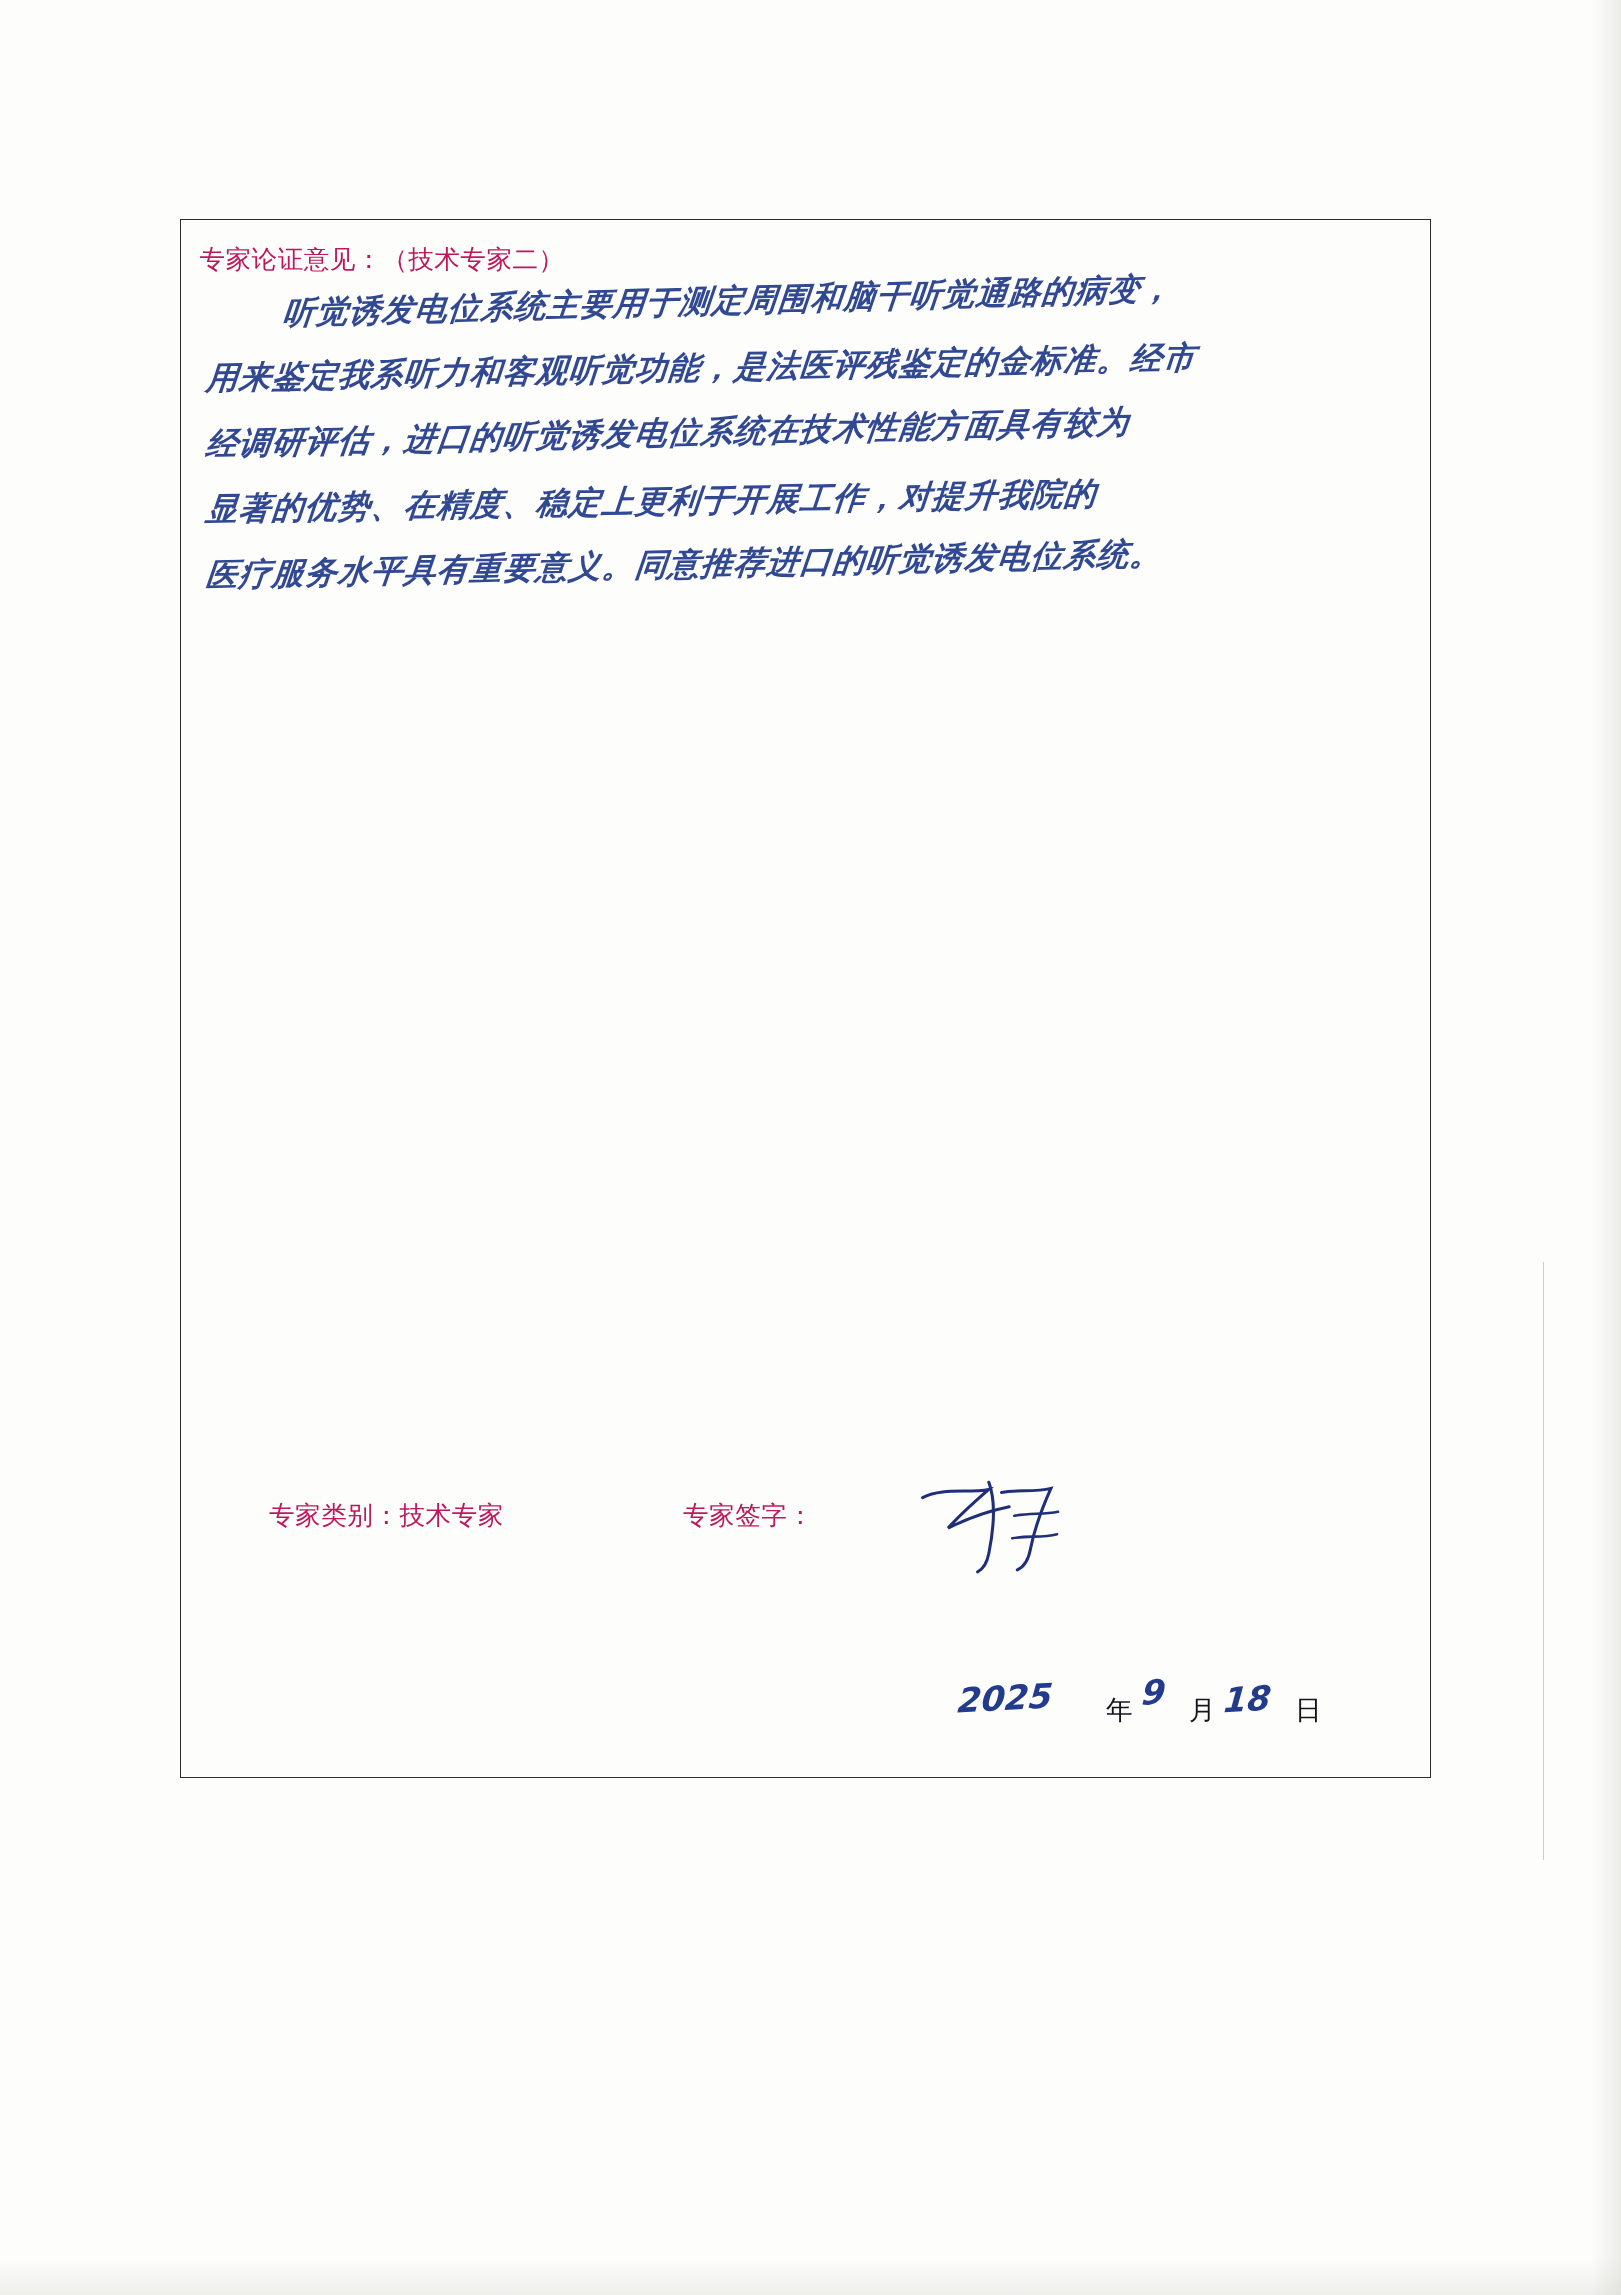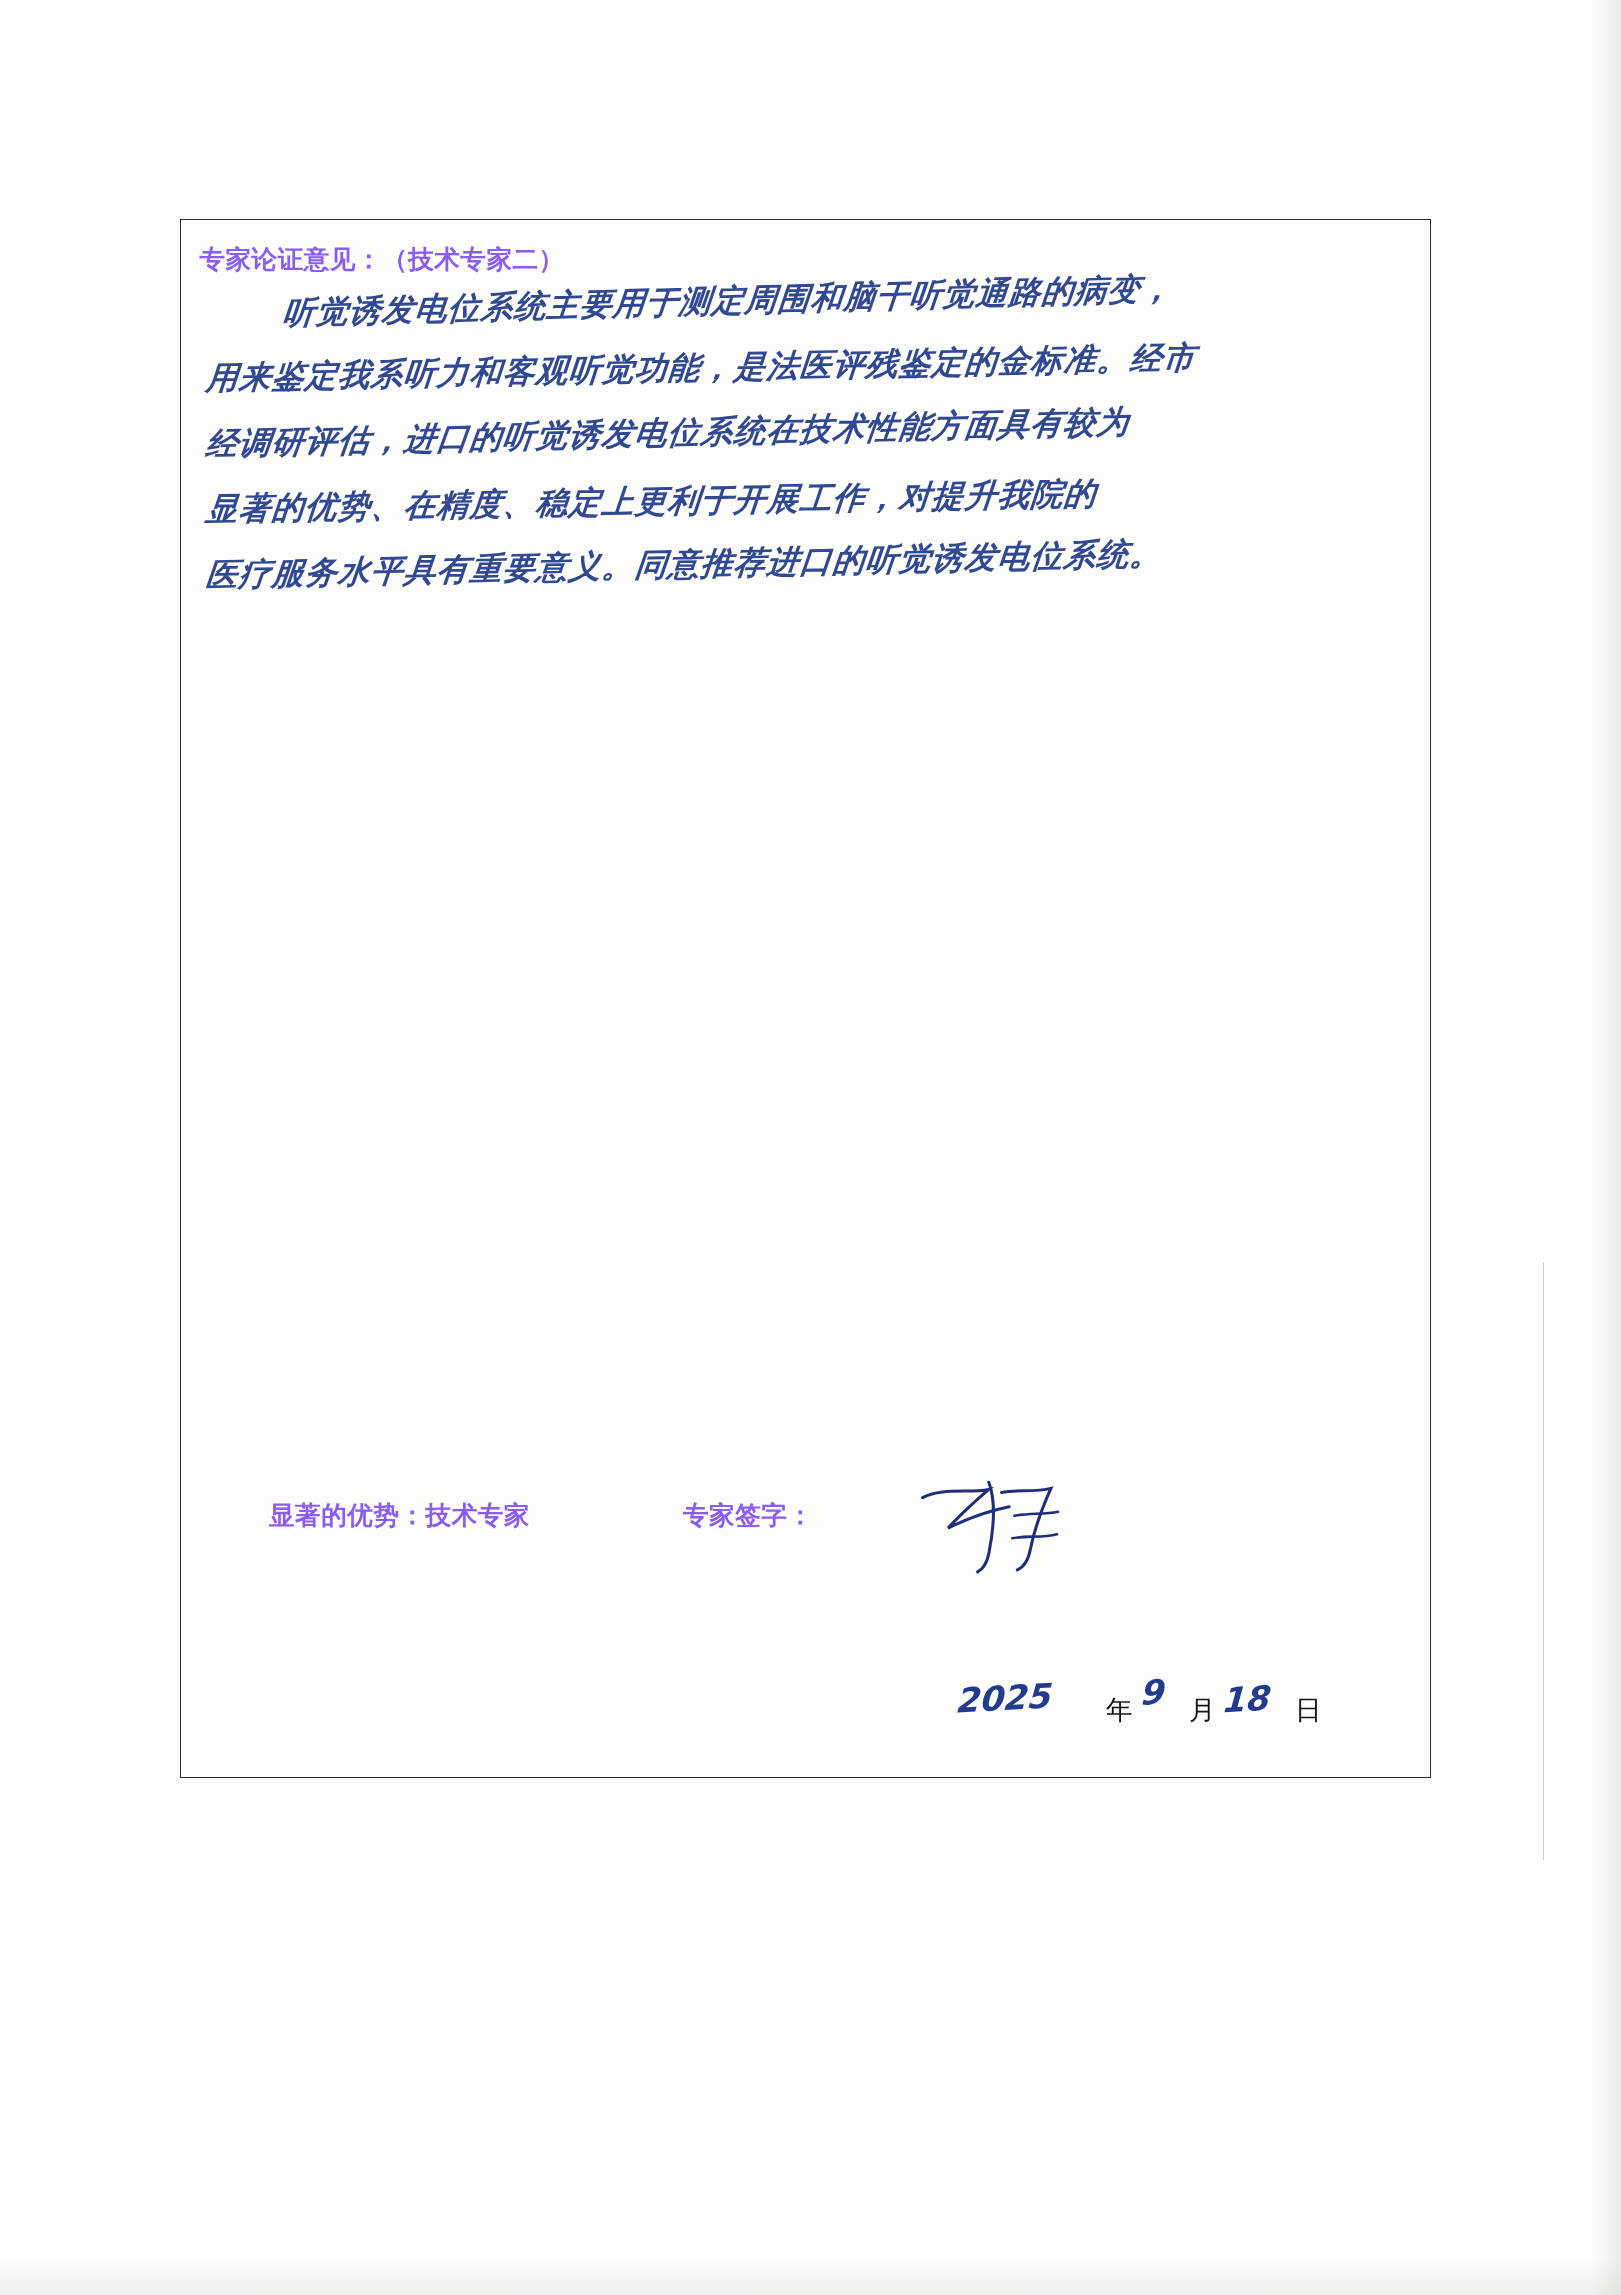--- a/index.html
+++ b/index.html
@@ -59,24 +59,23 @@
     height: 1559px;
     border: 1.5px solid #2b2b2b;
     box-sizing: border-box;
     background: transparent;
   }
 
   .field-label {
     position: absolute;
     font-family: "Liberation Serif", serif;
     font-size: 25.6px;
-    color: #8b5cf6;
+    color: #be185d;
     letter-spacing: 0.5px;
     white-space: nowrap;
-    font-weight: bold;
   }
 
   .label-opinion-title {
     left: 18.4px;
     top: 21.5px;
   }
 
   .label-expert-type {
     left: 88px;
     top: 1278px;
@@ -172,21 +171,21 @@
     <div class="field-label label-opinion-title">专家论证意见：（技术专家二）</div>
 
     <div class="handwriting-block">
       <div class="hw-line hw-l1">听觉诱发电位系统主要用于测定周围和脑干听觉通路的病变，</div>
       <div class="hw-line hw-l2">用来鉴定我系听力和客观听觉功能，是法医评残鉴定的金标准。经市</div>
       <div class="hw-line hw-l3">经调研评估，进口的听觉诱发电位系统在技术性能方面具有较为</div>
       <div class="hw-line hw-l4">显著的优势、在精度、稳定上更利于开展工作，对提升我院的</div>
       <div class="hw-line hw-l5">医疗服务水平具有重要意义。同意推荐进口的听觉诱发电位系统。</div>
     </div>
 
-    <div class="field-label label-expert-type">显著的优势：技术专家</div>
+    <div class="field-label label-expert-type">专家类别：技术专家</div>
 
     <div class="field-label label-signature">专家签字：</div>
 
     <div class="signature">
       <svg width="174" height="112" viewBox="0 0 340 220" fill="none">
         <path d="M20 60 C60 40, 110 52, 150 44 C120 70, 95 92, 70 120 C110 100, 150 86, 190 78" stroke="#1f2f7a" stroke-width="6" stroke-linecap="round" fill="none"></path>
         <path d="M150 30 C165 70, 160 120, 150 170 C146 190, 140 200, 128 206" stroke="#1f2f7a" stroke-width="6" stroke-linecap="round" fill="none"></path>
         <path d="M175 50 C205 44, 240 50, 272 42 C255 80, 240 120, 232 160 C228 182, 220 196, 206 202" stroke="#1f2f7a" stroke-width="6" stroke-linecap="round" fill="none"></path>
         <path d="M200 96 C230 90, 258 94, 286 88" stroke="#1f2f7a" stroke-width="5" stroke-linecap="round" fill="none"></path>
         <path d="M196 140 C226 134, 254 140, 284 132" stroke="#1f2f7a" stroke-width="5" stroke-linecap="round" fill="none"></path>

